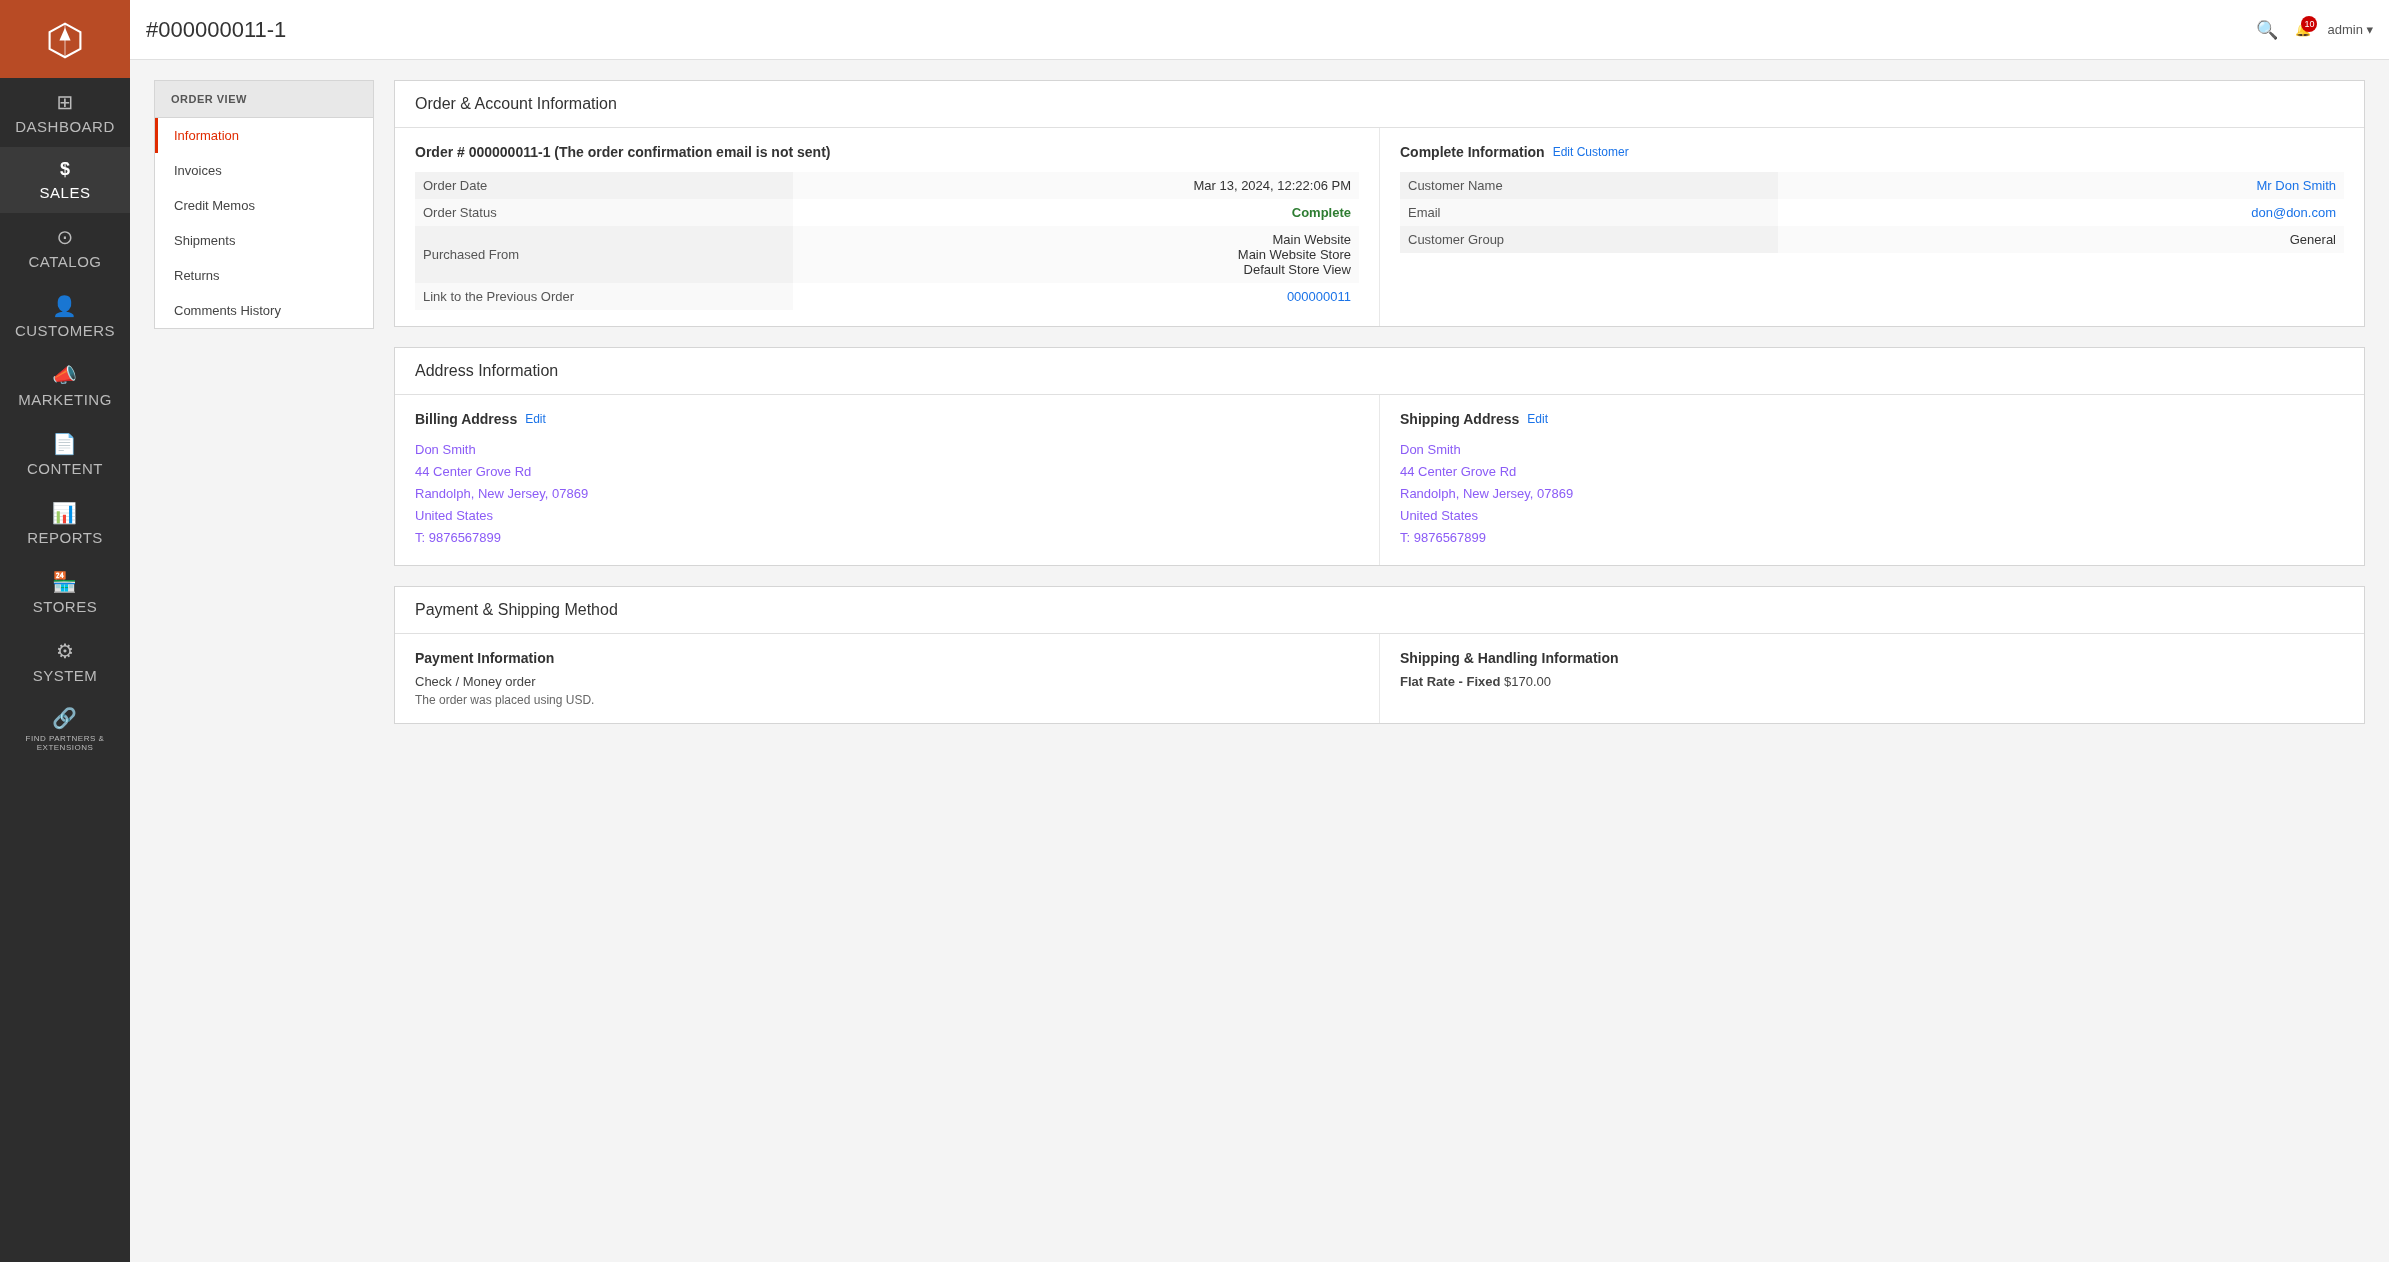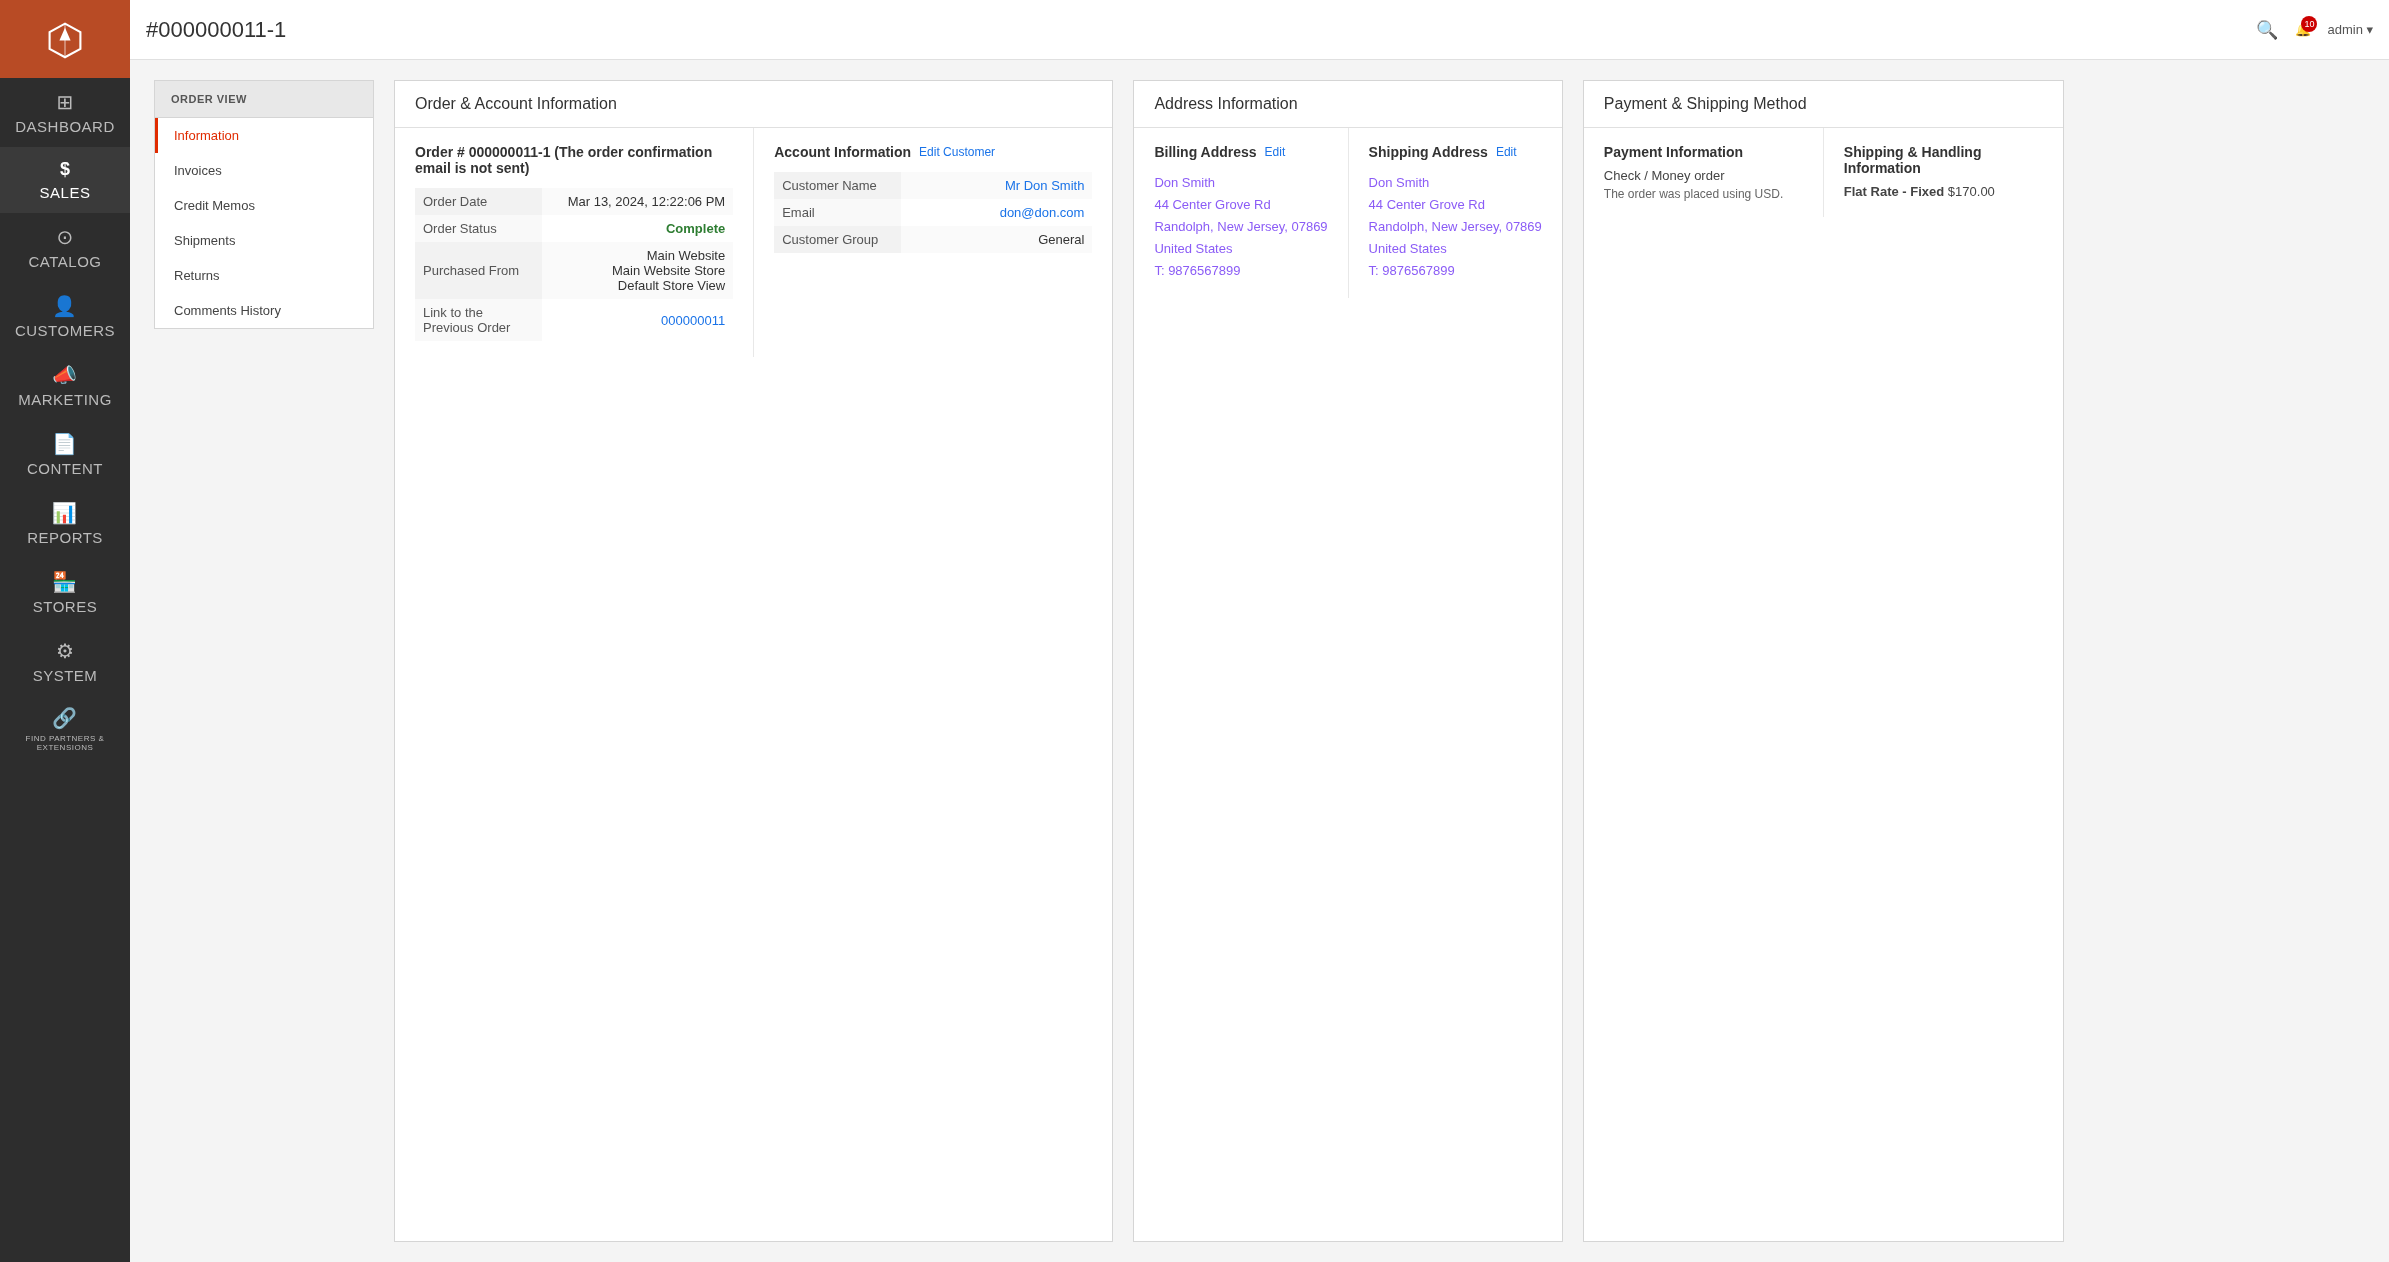--- a/index.html
+++ b/index.html
@@ -39,21 +39,21 @@
     .content-area { display: flex; flex: 1; padding: 20px 24px; gap: 20px; }
 
     
     .order-sidebar { width: 220px; flex-shrink: 0; }
     .order-sidebar-title { background: #e8e8e8; padding: 12px 16px; font-size: 11px; font-weight: 700; letter-spacing: 0.5px; text-transform: uppercase; color: #555; border: 1px solid #d5d5d5; }
     .order-menu { border: 1px solid #d5d5d5; border-top: none; background: #fff; }
     .order-menu-item { padding: 10px 16px; font-size: 13px; color: #444; cursor: pointer; border-left: 3px solid transparent; }
     .order-menu-item.active { border-left: 3px solid #e02b00; color: #e02b00; background: #fff; }
 
     
-    .main-content { flex: 1; display: flex; flex-direction: row; gap: 20px; }
+    .main-content { flex: 1; display: flex; flex-direction: column; gap: 20px; }
 
     
     .section-card { background: #fff; border: 1px solid #d5d5d5; }
     .section-header { padding: 14px 20px; font-size: 16px; font-weight: 400; color: #333; border-bottom: 1px solid #e0e0e0; }
 
     
     .two-col { display: flex; gap: 0; }
     .col-half { flex: 1; padding: 16px 20px; }
     .col-half + .col-half { border-left: 1px solid #e8e8e8; }
 
@@ -200,21 +200,21 @@
                 <tr>
                   <td>Link to the Previous Order</td>
                   <td><a class="link-blue">000000011</a></td>
                 </tr>
               </tbody>
                 </table>
             </div>
 
             <div class="col-half">
               <div class="col-title">
-                <span>Account Information</span>
+                <span>Complete Information</span>
                 <a class="col-title-link">Edit Customer</a>
               </div>
               <table class="info-table">
                 <tbody>
                     <tr>
                   <td>Customer Name</td>
                   <td><a class="link-blue">Mr Don Smith</a></td>
                 </tr>
                 <tr>
                   <td>Email</td>

